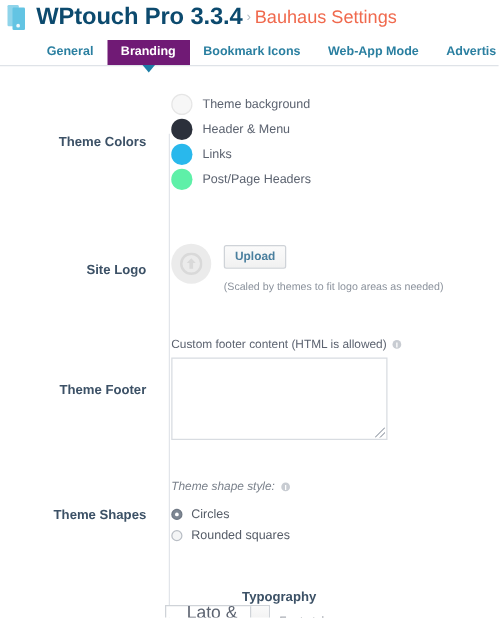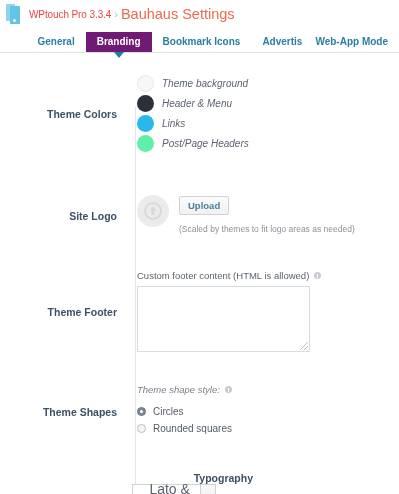--- a/index.html
+++ b/index.html
@@ -48,23 +48,23 @@
   }
   .app-logo .sheet-dot {
     position: absolute;
     left: 7px; top: 15px;
     width: 3px; height: 3px;
     border-radius: 50%;
     background: #ffffff;
     opacity: .9;
   }
   .app-title {
-    font-size: 10px;
-    color: #ef4444;
-    font-weight: normal;
+    font-size: 19px;
+    color: #0c4a6e;
+    font-weight: bold;
     letter-spacing: -.1px;
     white-space: nowrap;
   }
   .title-sep {
     color: #b4bcc5;
     font-size: 11px;
     margin: 0 3px;
   }
   .title-sub {
     color: #f0694d;
@@ -155,21 +155,20 @@
     width: 17px;
     height: 17px;
     border-radius: 50%;
     flex: none;
     margin-right: 8px;
   }
   .swatch.lightring { border: 1px solid #e6e6e6; box-sizing: border-box; }
   .color-label {
     font-size: 10px;
     color: #5c6370;
-    font-style: italic;
   }
 
   
   .logo-row { display: flex; align-items: flex-start; }
   .upload-circle {
     width: 32px; height: 32px;
     border-radius: 50%;
     background: #ebebeb;
     flex: none;
     margin-right: 10px;
@@ -339,22 +338,22 @@
   </div>
   <span class="app-title">WPtouch Pro 3.3.4</span>
   <span class="title-sep">›</span>
   <span class="title-sub">Bauhaus Settings</span>
 </div>
 
 <div class="tabbar">
   <div class="tab">General</div>
   <div class="tab active">Branding</div>
   <div class="tab">Bookmark Icons</div>
+  <div class="tab">Web-App Mode</div>
   <div class="tab clipped">Advertis</div>
-  <div class="tab">Web-App Mode</div>
 </div>
 
 <div class="form-area">
   <div class="divider"></div>
 
   <div class="row sec-colors">
     <div class="row-label">Theme Colors</div>
     <div class="row-body">
       <div class="color-item">
         <span class="swatch lightring" style="background:#f7f7f7"></span>

